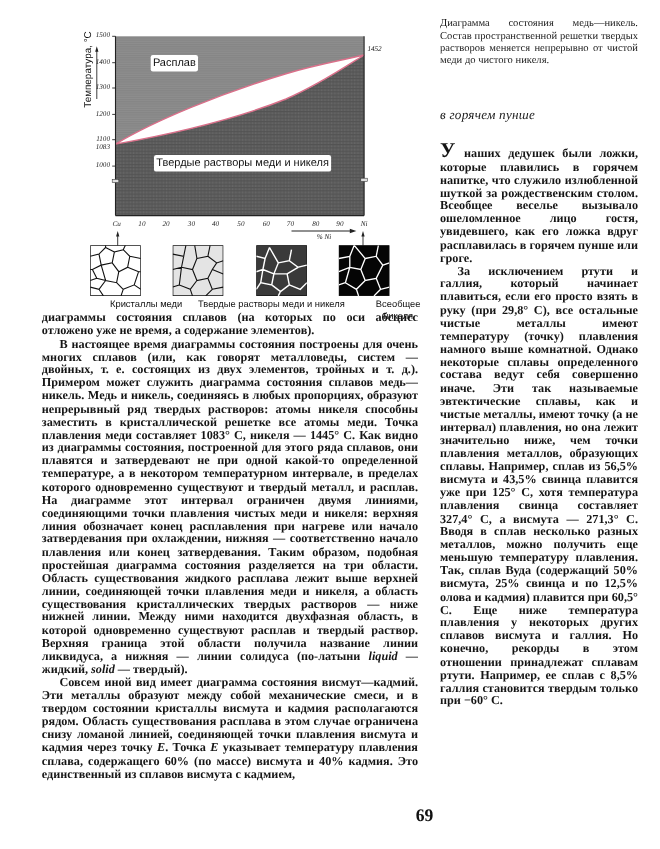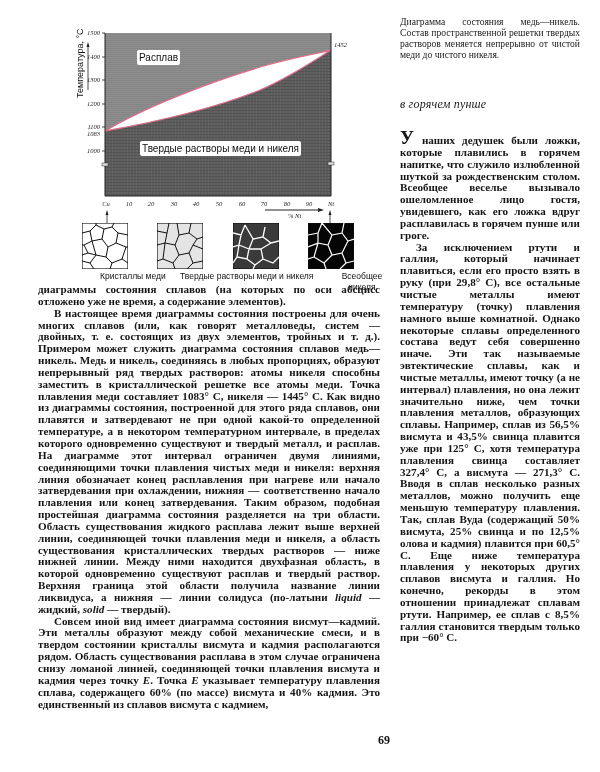--- a/index.html
+++ b/index.html
@@ -30,21 +30,21 @@
                    color: #1a1a1a; letter-spacing: 0.2px; }
 
   
   .col { font-size: 11.1px; line-height: 11.85px; text-align: justify; color: #151515; font-weight: bold; }
   .col p { margin: 0; }
   .col .indent { text-indent: 16px; }
   #right-col { left: 400px; top: 132px; width: 180px; }
   #right-col .dropcap { font-size: 19px; font-weight: bold; line-height: 12px; margin-right: 1px; }
   #left-col { left: 38px; top: 284px; width: 342px; font-size: 11.1px; line-height: 11.85px; }
 
-  #page-number { left: 378px; top: 733px; font-size: 12px; font-weight: bold; color: #111; }
+  #page-number { left: 378px; top: 733px; font-size: 16px; font-weight: bold; color: #111; }
 </style>
 </head>
 <body>
 
 <div id="figure" class="abs">
   <svg id="chart-svg" width="305" height="260">
     <defs>
       <pattern id="hatchTop" width="4" height="2" patternUnits="userSpaceOnUse">
         <rect width="4" height="2" fill="#8e8e8e"></rect>
         <rect width="4" height="1" fill="#858585"></rect>

